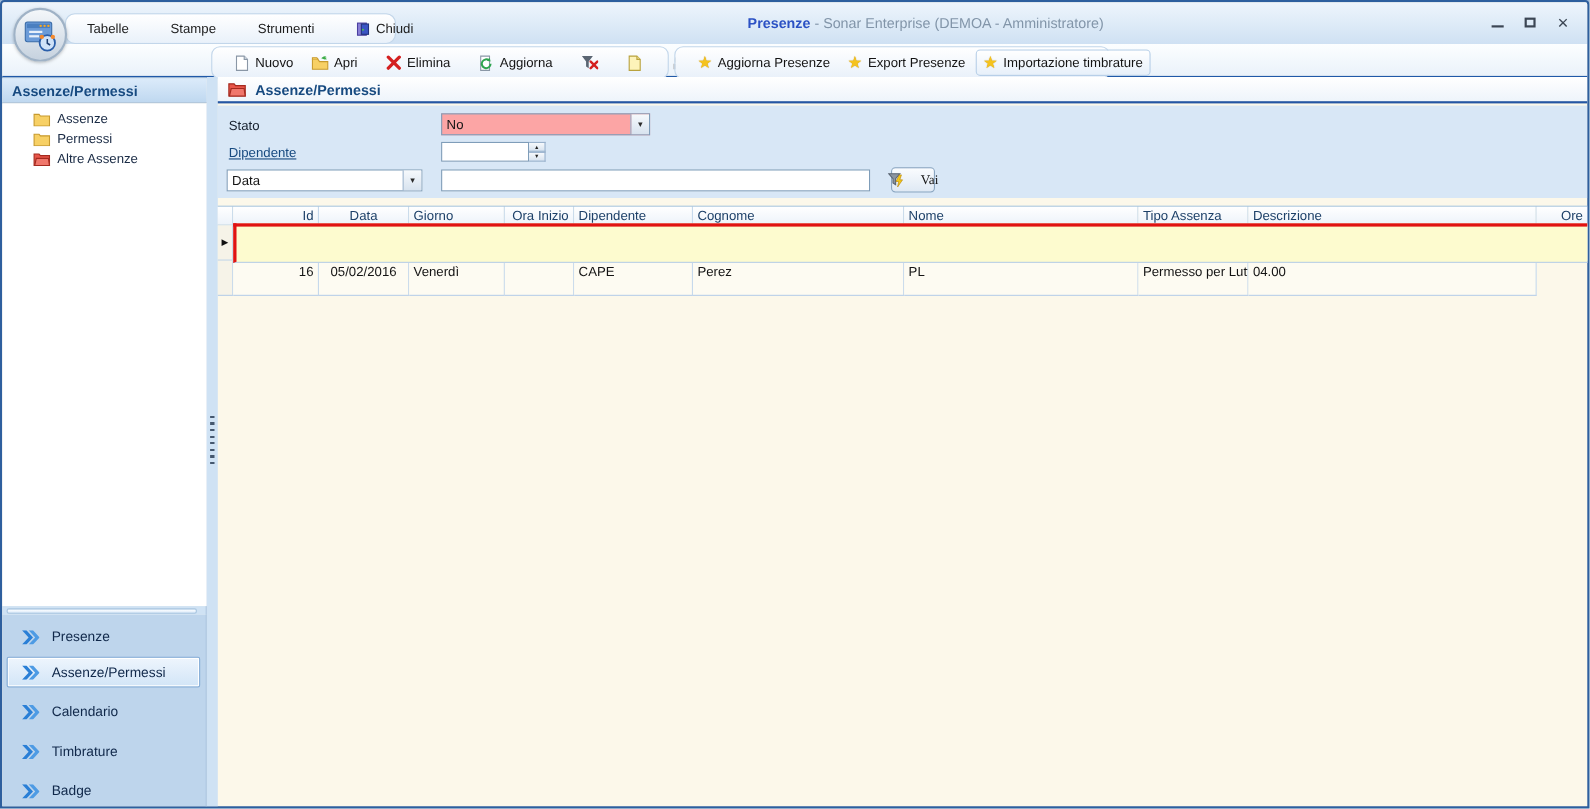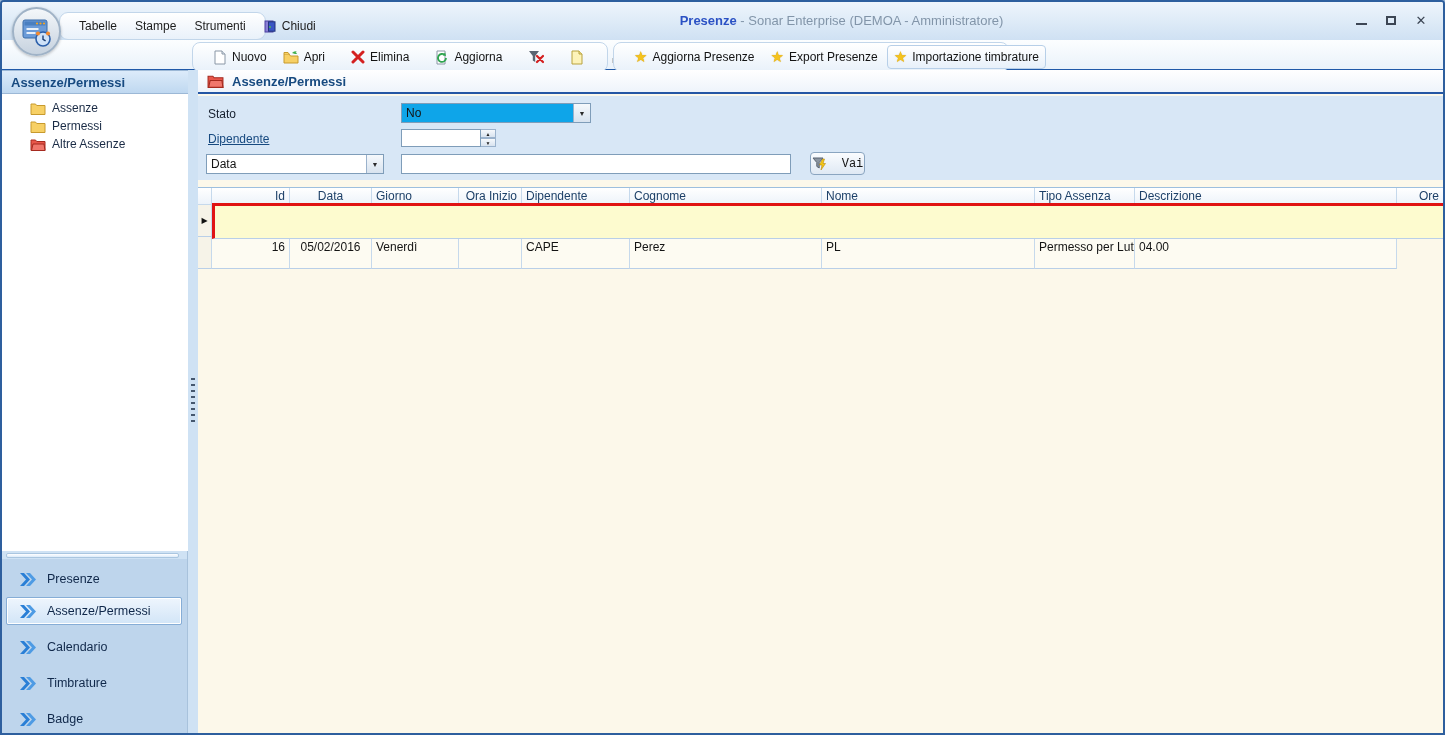--- a/index.html
+++ b/index.html
@@ -7,23 +7,23 @@
   body { font-family:"Liberation Sans", sans-serif; }
   .window { position:relative; width:1445px; height:735px; background:#fcf8ea;
     border:2px solid #2e5f9e; border-radius:4px 4px 0 0; overflow:hidden; font-size:12px; color:#141414; }
 
   
   .titlebar { position:absolute; left:0; top:0; right:0; height:38px;
     background:linear-gradient(#eef5fc,#cfe1f3); }
   .app-button { position:absolute; left:10px; top:5px; width:49px; height:49px; border-radius:50%;
     background:linear-gradient(#f4f7fa,#c6d2df); border:2px solid #9fb2c6;
     box-shadow:0 1px 3px rgba(0,0,0,.25); z-index:20; display:flex; align-items:center; justify-content:center; cursor:pointer; }
-  .menu-pill { position:absolute; left:57px; top:10px; width:207px; height:28px;
+  .menu-pill { position:absolute; left:57px; top:10px; width:301px; height:28px;
     background:linear-gradient(#ffffff,#e9f1fa); border:1px solid #c2d6ea; border-radius:9px;
-    display:flex; align-items:center; padding:0 10px; gap:0; z-index:10; }
+    display:flex; align-items:center; padding:0 10px; gap:20px; z-index:10; }
   .menu-item { padding:3px 9px; border-radius:4px; color:#1c1c1c; cursor:default; white-space:nowrap; display:flex; align-items:center; gap:5px; }
   .title-text { position:absolute; left:318px; right:80px; top:11px; text-align:center; font-size:13px; color:#8295a9; white-space:nowrap; }
   .title-text .t-hl { color:#2b51c4; font-weight:bold; }
   .win-controls { position:absolute; right:10px; top:8px; display:flex; gap:6px; }
   .win-btn { width:24px; height:20px; display:flex; align-items:center; justify-content:center; color:#3c4654; cursor:pointer; font-size:13px; }
   .min-glyph { display:block; width:11px; height:2px; background:#3c4654; margin-top:8px; }
   .max-glyph { display:block; width:10px; height:9px; border:2px solid #3c4654; }
 
   
   .toolbar { position:absolute; left:0; top:38px; right:0; height:31px;
@@ -67,30 +67,30 @@
     background:linear-gradient(#ffffff,#eef4fb); border-bottom:2px solid #2456a4;
     display:flex; align-items:center; gap:8px; padding-left:9px; color:#174a80; font-weight:bold; font-size:13px; }
   .filter-panel { position:absolute; left:196px; top:94px; right:0; height:84px; background:#d8e7f6; }
   .f-label { position:absolute; color:#16202e; }
   .f-link { position:absolute; color:#174a80; text-decoration:underline; cursor:pointer; }
   .combo { position:absolute; height:20px; background:#ffffff; border:1px solid #7f9db9; display:flex; align-items:center; }
   .combo .val { flex:1; padding:0 4px; white-space:nowrap; overflow:hidden; }
   .combo .arrow-box { width:17px; height:100%; border-left:1px solid #9ab2cc;
     background:linear-gradient(#f6f9fc,#d8e3ef); display:flex; align-items:center; justify-content:center;
     font-size:7px; color:#2a2a2a; cursor:pointer; }
-  .combo.yellow { background:#0ea5e9; }
+  .combo.yellow { background:#fca5a5; }
   .text-input { position:absolute; height:20px; background:#ffffff; border:1px solid #7f9db9; padding:0 4px; font-family:inherit; font-size:12px; }
   .spinner { position:absolute; display:flex; }
   .spinner input { width:80px; height:18px; border:1px solid #7f9db9; padding:0 3px; font-family:inherit; font-size:12px; }
   .spin-btns { display:flex; flex-direction:column; width:15px; height:18px; }
   .spin-btns span { flex:1; border:1px solid #9ab2cc; border-left:none; background:linear-gradient(#f6f9fc,#d8e3ef);
     font-size:5px; display:flex; align-items:center; justify-content:center; color:#222; cursor:pointer; }
-  .vai-btn { position:absolute; left:612px; top:56px; width:55px; height:23px; border-radius:4px;
+  .vai-btn { position:absolute; left:612px; top:56px; width:40px; height:23px; border-radius:4px;
     border:1px solid #8aa5c0; background:linear-gradient(#fafcfe,#dfe9f4); display:flex; align-items:center;
-    justify-content:center; gap:15px; font-size:12px; color:#141414; cursor:pointer; font-family:Liberation Mono, monospace; }
+    justify-content:center; gap:15px; font-size:12px; color:#141414; cursor:pointer; font-family:Liberation Serif, serif; }
 
   
   .tbl { position:absolute; left:196px; top:185px; width:1246px; }
   .tbl-grid { display:grid; grid-template-columns:14px 78px 82px 87px 63px 108px 192px 213px 100px 262px 1fr; }
   .tbl-head { height:18px; border-top:1px solid #9dbfde; }
   .tbl-head > div { background:linear-gradient(#ffffff,#edf3fa); color:#1d4068;
     border-right:1px solid #c6d9ec; border-bottom:1px solid #c6d9ec; padding:1px 4px; white-space:nowrap; overflow:hidden; }
   .tbl-row { height:32px; position:relative; cursor:pointer; }
   .tbl-row > div { border-right:1px solid #c6d9ec; border-bottom:1px solid #b9cfe8; padding:3px 4px 0 4px;
     white-space:nowrap; overflow:hidden; background:#fdfbf2; }

